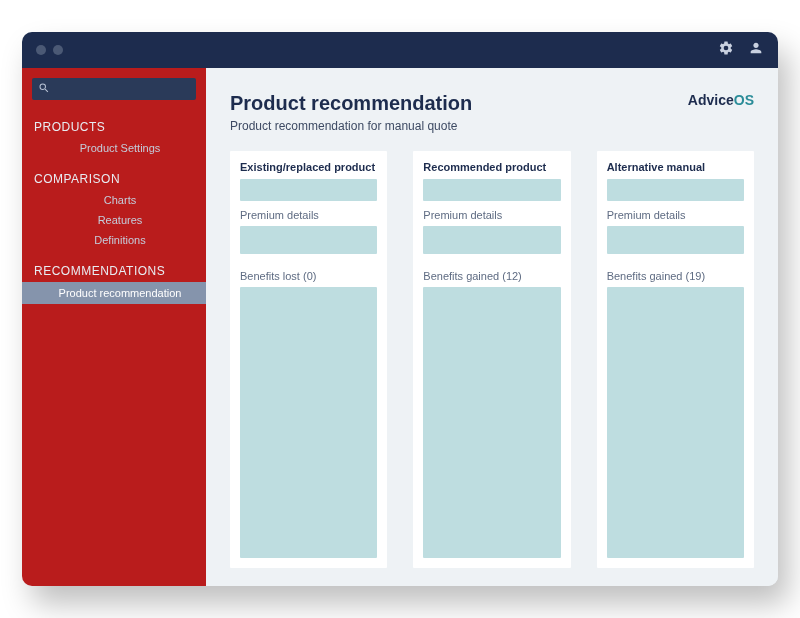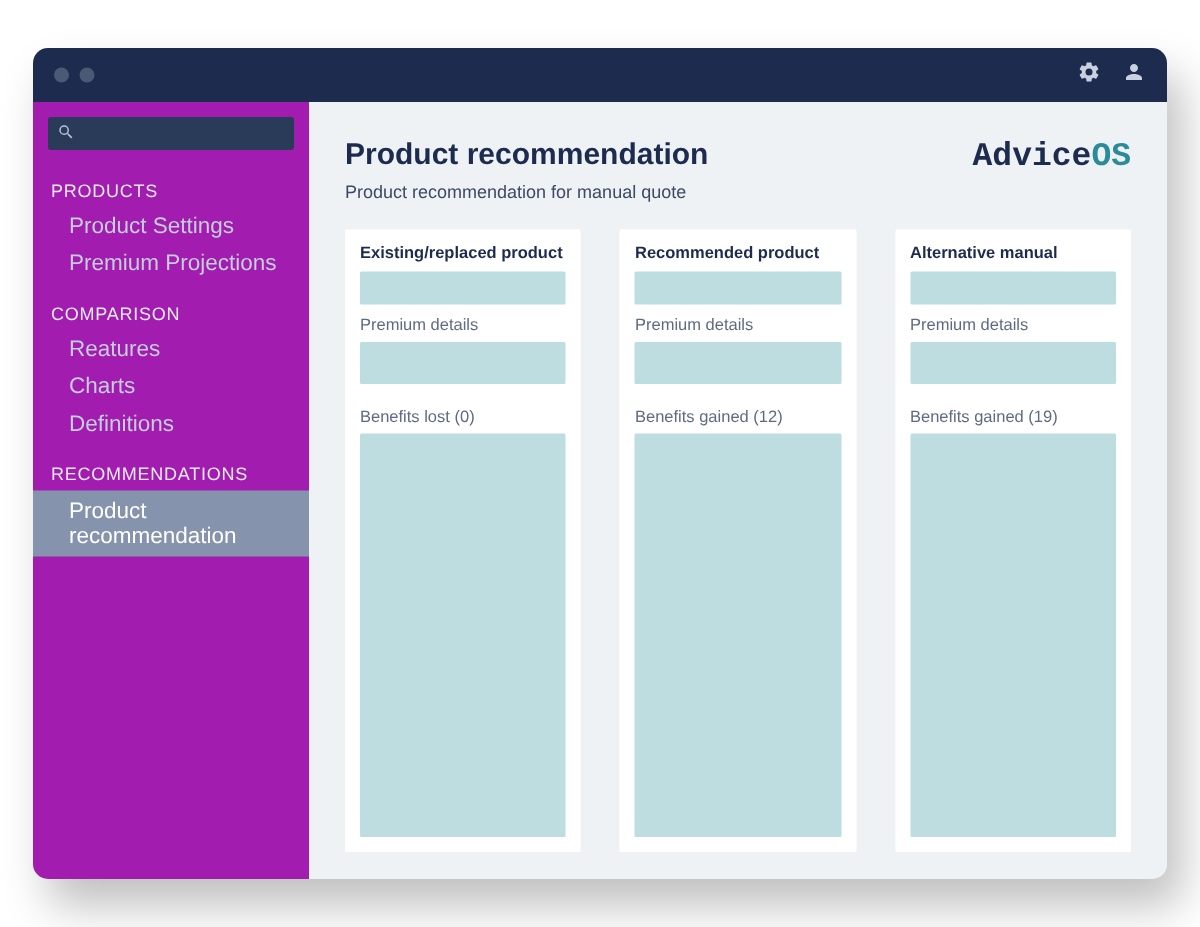--- a/index.html
+++ b/index.html
@@ -34,21 +34,21 @@
     background: #4b5975;
   }
   .titlebar-icons { display: flex; gap: 14px; align-items: center; }
   .titlebar-icons svg { width: 16px; height: 16px; fill: #c9d1e0; }
   .body {
     display: flex;
     height: calc(100% - 36px);
   }
   .sidebar {
     width: 184px;
-    background: #a21caf;
+    background: #b91c1c;
     color: #d8dee8;
     font-size: 11px;
     display: flex;
     flex-direction: column;
   }
   .search-wrap {
     padding: 10px 10px 6px 10px;
   }
   .search {
     height: 22px;
@@ -61,23 +61,24 @@
   .search svg { width: 12px; height: 12px; fill: #b8c2d4; }
   .nav-section-title {
     padding: 14px 12px 4px 12px;
     font-size: 12px;
     letter-spacing: 0.5px;
     color: #e8ecf2;
     font-weight: 400;
   }
   .nav-item {
     padding: 4px 12px 4px 24px;
-    font-size: 15px;
+    font-size: 11px;
     color: #c4cddb;
     cursor: pointer;
+    text-align: center;
   }
   .nav-item.active {
     background: #8594ac;
     color: #ffffff;
     padding-top: 5px;
     padding-bottom: 5px;
   }
   .main {
     flex: 1;
     background: #eef2f5;
@@ -88,21 +89,21 @@
   .main-header {
     display: flex;
     justify-content: space-between;
     align-items: flex-start;
   }
   .page-title {
     font-size: 20px;
     color: #1d2c4e;
     font-weight: 600;
   }
-  .brand { font-size: 22px; font-weight: 700; font-family: Liberation Mono, monospace; }
+  .brand { font-size: 14px; font-weight: 700; }
   .brand .a { color: #1d2c4e; }
   .brand .b { color: #2a8c98; }
   .subtitle {
     margin-top: 4px;
     font-size: 12px;
     color: #3d4a63;
   }
   .columns {
     margin-top: 18px;
     display: flex;
@@ -166,25 +167,24 @@
           <span>
             <svg viewBox="0 0 24 24">
                 <path d="M15.5 14h-.79l-.28-.27A6.471 6.471 0 0016 9.5 6.5 6.5 0 109.5 16a6.471 6.471 0 004.23-1.57l.27.28v.79l5 5L20.49 19l-5-5zM9.5 14A4.5 4.5 0 1114 9.5 4.5 4.5 0 019.5 14z"></path>
               </svg>
           </span>
         </div>
       </div>
 
       <div class="nav-section-title">PRODUCTS</div>
       <div class="nav-item">Product Settings</div>
-      <div class="nav-item">Premium Projections</div>
 
       <div class="nav-section-title">COMPARISON</div>
+      <div class="nav-item">Charts</div>
       <div class="nav-item">Reatures</div>
-      <div class="nav-item">Charts</div>
       <div class="nav-item">Definitions</div>
 
       <div class="nav-section-title">RECOMMENDATIONS</div>
       <div class="nav-item active">Product recommendation</div>
     </aside>
 
     <main class="main">
       <div class="main-header">
         <h1 class="page-title">Product recommendation</h1>
         <div class="brand">

